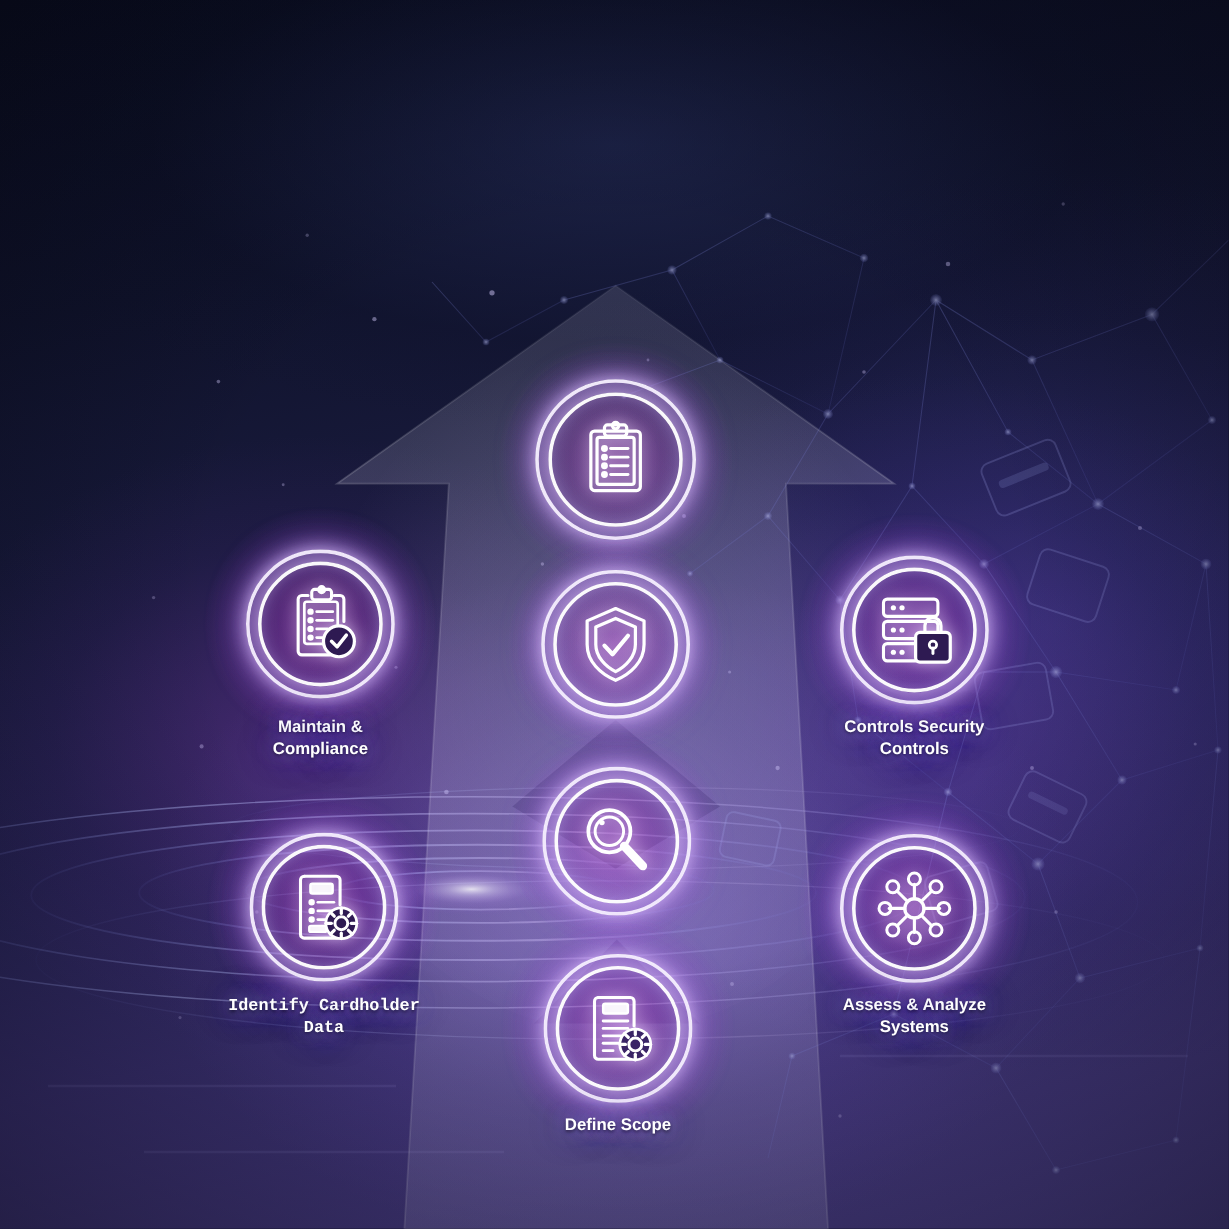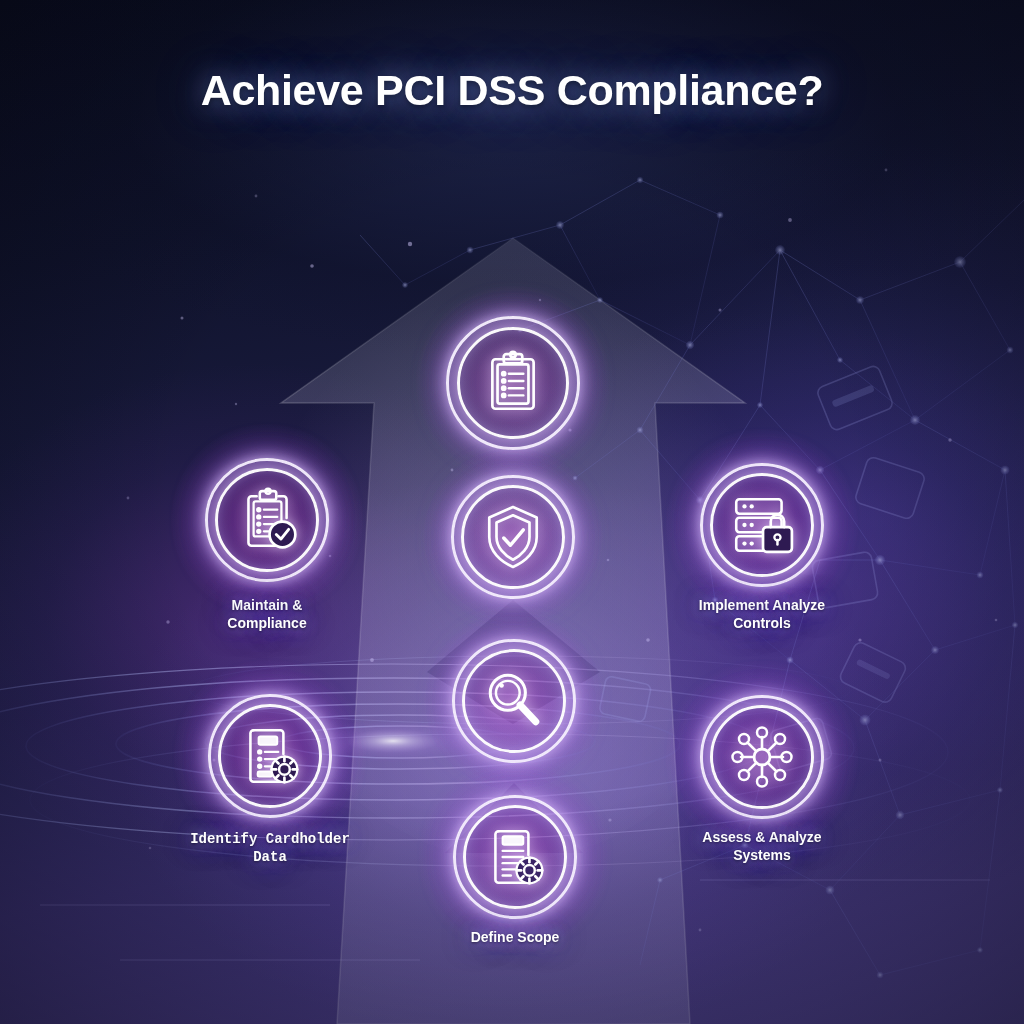--- a/index.html
+++ b/index.html
@@ -244,21 +244,20 @@
       <circle cx="470" cy="900" r="1.3" opacity=".35"></circle>
         <circle cx="880" cy="760" r="1.5" opacity=".4"></circle>
       <circle cx="540" cy="300" r="1.2" opacity=".4"></circle>
         <circle cx="256" cy="196" r="1.4" opacity=".35"></circle>
     </g>
   </svg>
 
   <div class="vignette"></div>
 
   <h1 id="title">
-    <span class="ln">Achieve PCI DSS Compliance?</span>
   </h1>
 
   <div class="node" style="left:446px; top:316px; width:134px; height:134px;">
     <div class="glow-halo" style="left:-30px;top:-30px;width:194px;height:194px;"></div>
     <div class="ring outer" style="width:134px;height:134px;"></div>
     <div class="ring inner" style="left:11px;top:11px;width:112px;height:112px;"></div>
     <div class="icon-wrap" style="left:31px;top:31px;width:72px;height:72px;">
       <svg width="66" height="66" viewBox="0 0 64 64" fill="none" stroke="#ffffff" stroke-width="2.6" stroke-linecap="round" stroke-linejoin="round">
         <rect x="12" y="9" width="40" height="48" rx="3"></rect>
         <rect x="17" y="14" width="30" height="38" rx="2"></rect>
@@ -389,21 +388,21 @@
             <circle cx="23" cy="31" r="2.1"></circle>
           <circle cx="16" cy="49" r="2.1"></circle>
             <circle cx="23" cy="49" r="2.1"></circle>
         </g>
         <rect x="34" y="33" width="28" height="24" rx="3.5" fill="#2e1a52" stroke-width="2.6"></rect>
         <path d="M41.5 33 V27.5 a6.5 6.5 0 0 1 13 0 V33" stroke-width="2.6"></path>
         <circle cx="48" cy="43" r="3" stroke-width="2.2"></circle>
         <line x1="48" y1="45.5" x2="48" y2="50" stroke-width="2.4"></line>
       </svg>
     </div>
-    <div class="caption" style="left:-76px; top:133px; width:276px;">Implement Analyze
+    <div class="caption" style="left:-76px; top:133px; width:276px;">Controls Security
 Controls</div>
   </div>
 
   <div class="node" style="left:700px; top:695px; width:124px; height:124px;">
     <div class="glow-halo" style="left:-34px;top:-34px;width:192px;height:192px;"></div>
     <div class="ring outer" style="width:124px;height:124px;"></div>
     <div class="ring inner" style="left:10px;top:10px;width:104px;height:104px;"></div>
     <div class="icon-wrap" style="left:28px;top:28px;width:68px;height:68px;">
       <svg width="64" height="64" viewBox="0 0 64 64" fill="none" stroke="#ffffff" stroke-width="2.5" stroke-linecap="round" stroke-linejoin="round">
         <g stroke-width="2.6">

